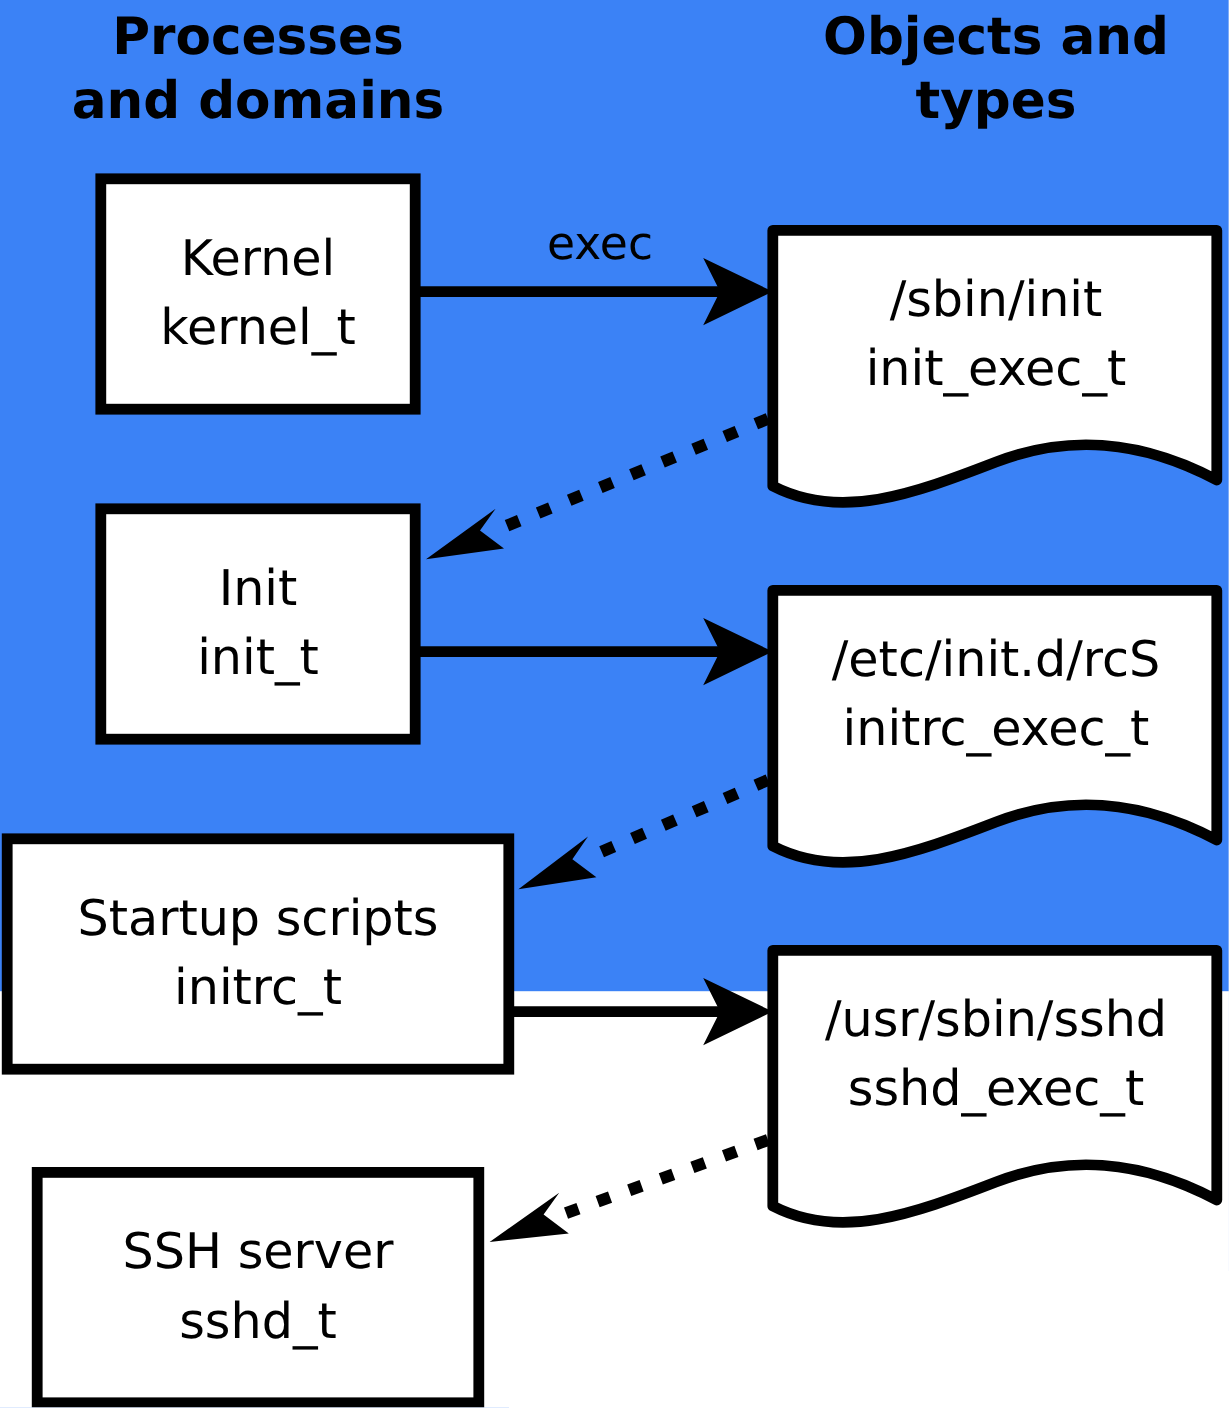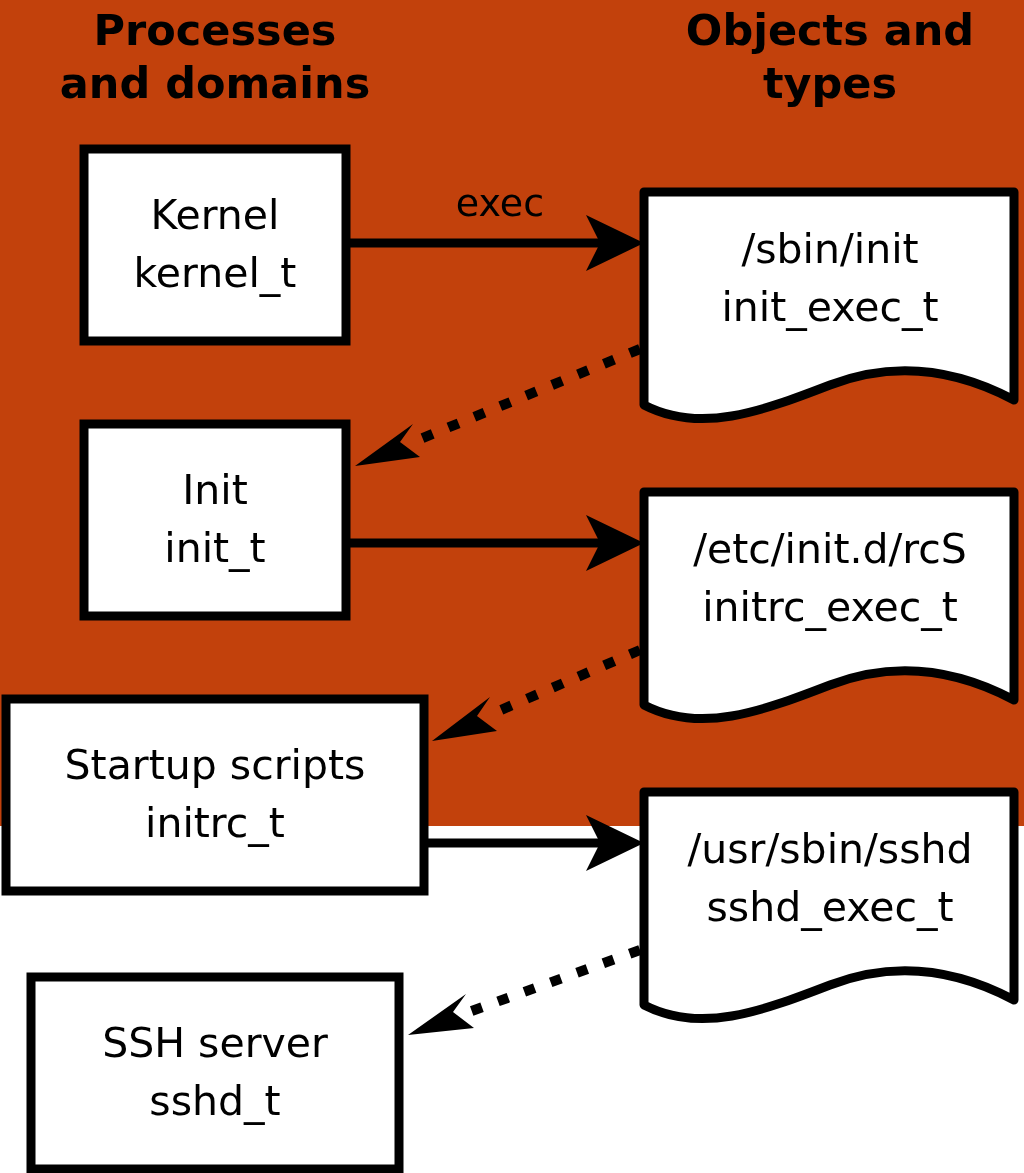--- a/index.html
+++ b/index.html
@@ -10,21 +10,21 @@
   body {
     width: 1024px;
     height: 1173px;
     overflow: hidden;
     font-family: "DejaVu Sans", "Liberation Sans", sans-serif;
   }
   #diagram-root {
     position: relative;
     width: 1024px;
     height: 826px;
-    background: #c2410c;
+    background: #3b82f6;
   }
   svg.diagram-canvas {
     display: block;
     width: 1024px;
     height: 1173px;
   }
   .col-header {
     font-family: "DejaVu Sans", "Liberation Sans", sans-serif;
     font-weight: bold;
     font-size: 43px;

